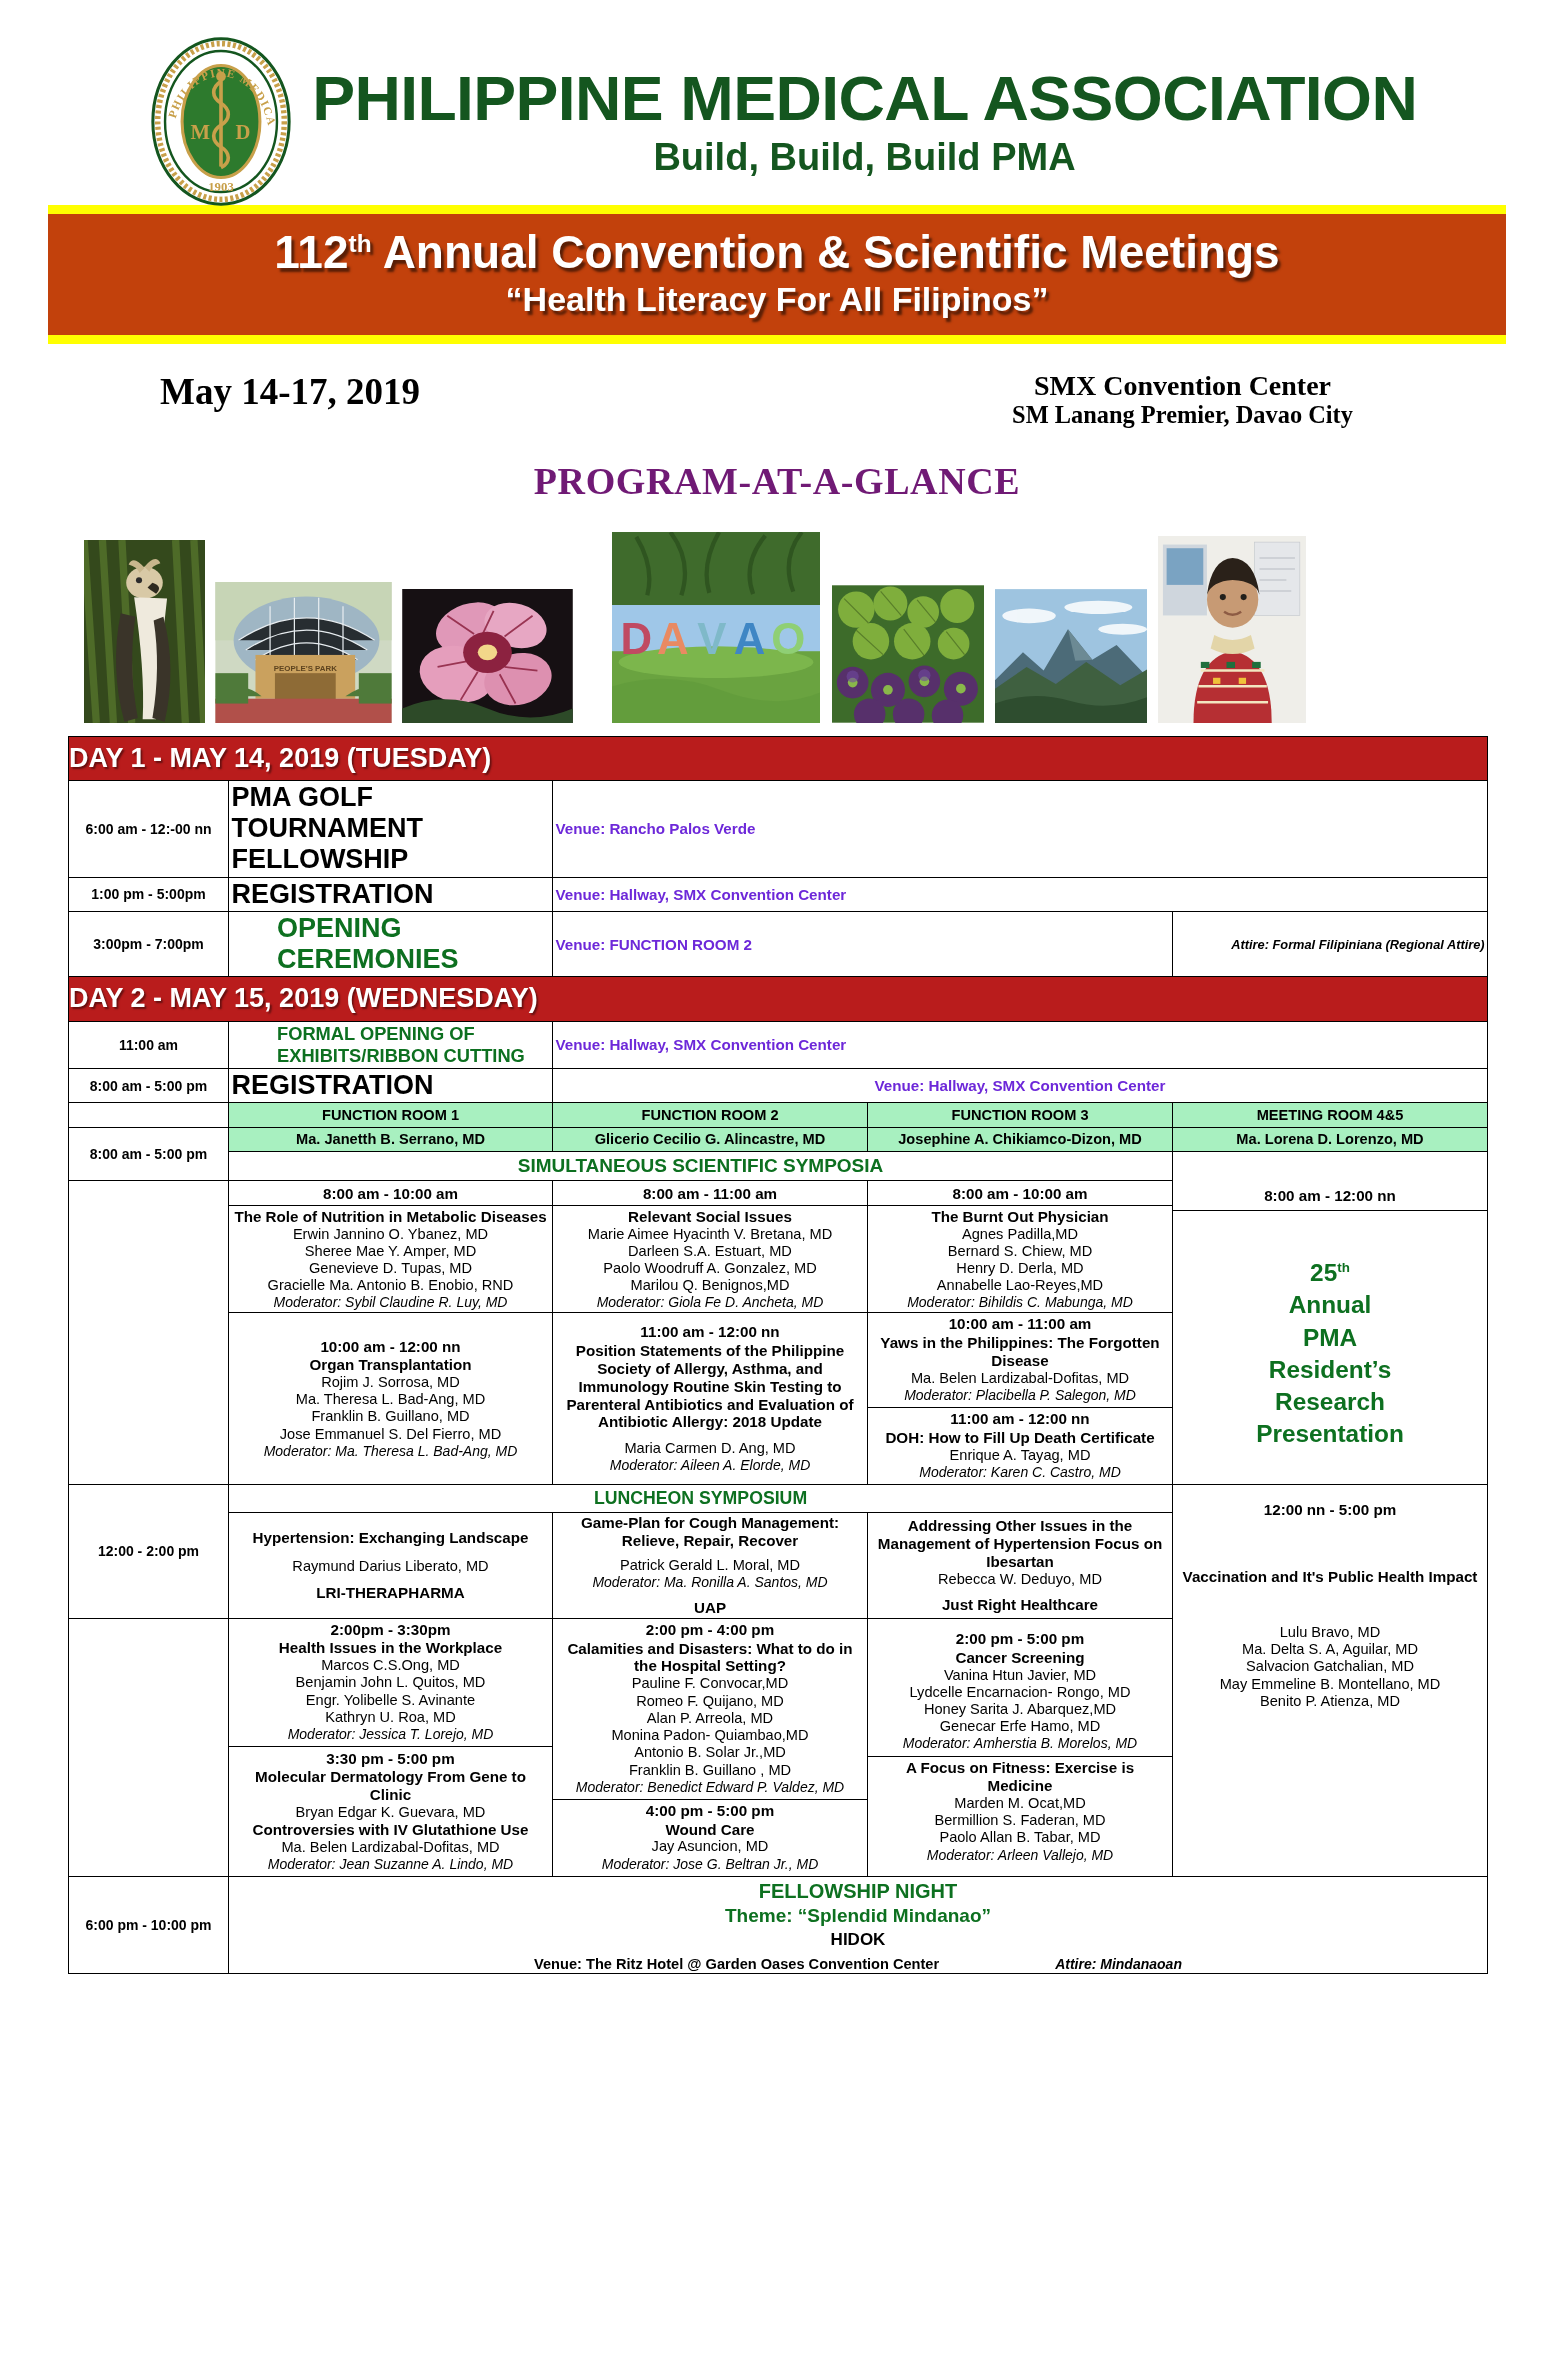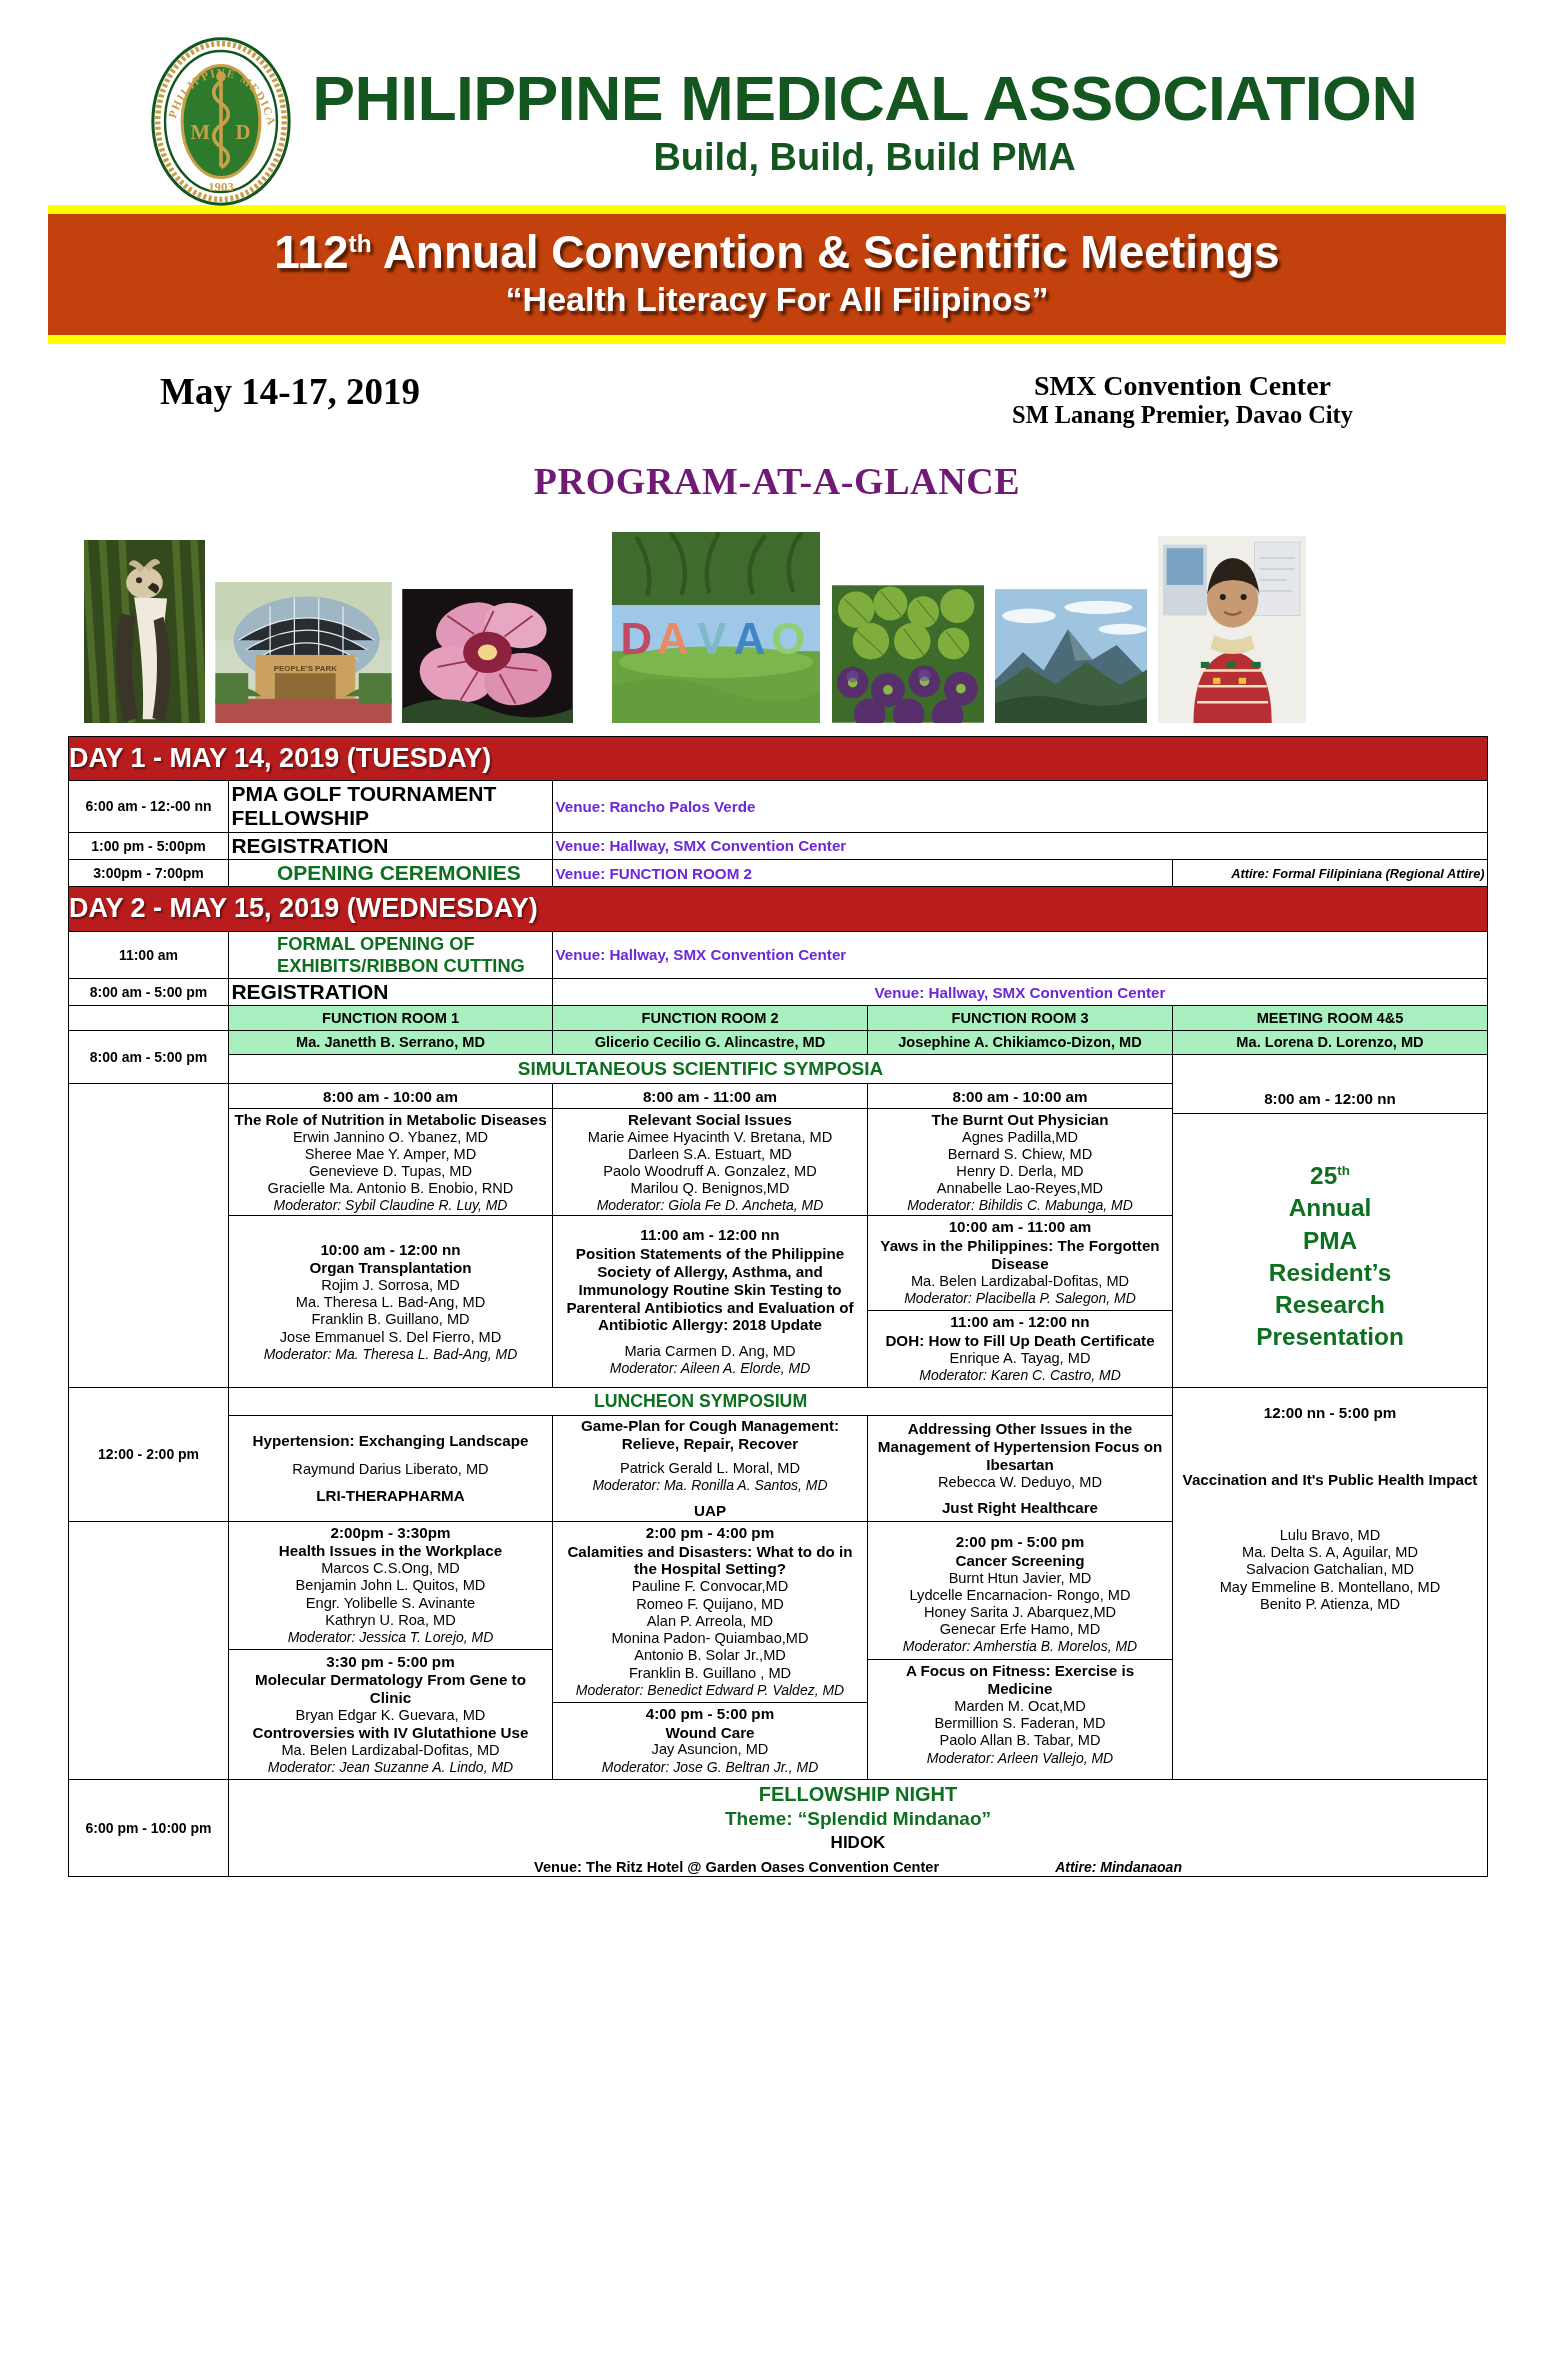--- a/index.html
+++ b/index.html
@@ -74,21 +74,21 @@
     width:1418px;
     font-family:"Liberation Sans", sans-serif;
   }
   .sched td{border:1.2px solid #000;vertical-align:middle;padding:1.2px 2.4px;}
   .dayhdr td{
     background:#b91c1c;color:#ffffff;
     font-size:27px;font-weight:bold;padding:5.5px 0 6.7px 0;
     text-shadow:1.8px 1.8px 1.8px rgba(0,0,0,.45);
   }
   .tcol{width:160px;text-align:center;font-size:14px;font-weight:bold;}
-  .evt{font-size:21px;font-weight:bold;color:#000;padding-left:6.1px;}
+  .evt{font-size:27px;font-weight:bold;color:#000;padding-left:6.1px;}
   .evt.green{color:#0d7020;padding-left:48px;}
   .venue{font-size:15.2px;font-weight:bold;color:#6d28d9;}
   .attire{font-size:12.8px;font-style:italic;font-weight:bold;text-align:right;padding-right:8.5px;}
   .roomhdr{background:#a8f0c0;text-align:center;font-size:14.6px;font-weight:bold;height:21px;}
   .chair{background:#a8f0c0;text-align:center;font-size:14.6px;font-weight:bold;height:21px;}
   .simul{text-align:center;color:#0d7020;font-size:19px;font-weight:bold;height:25.6px;}
   .slot{text-align:center;font-size:15.2px;font-weight:bold;height:22px;}
   .cell{vertical-align:top;padding:2.4px 3.7px;}
   .cell .ttl{font-size:15.2px;font-weight:bold;text-align:center;line-height:1.18;}
   .cell .spk{font-size:14.6px;text-align:center;line-height:1.18;}
@@ -531,21 +531,21 @@
           <div class="tm">4:00 pm - 5:00 pm</div>
           <div class="ttl">Wound Care</div>
           <div class="spk">Jay Asuncion, MD</div>
           <div class="mod">Moderator: Jose G. Beltran Jr., MD</div>
         </div>
       </td>
       <td class="cell" style="padding:0">
         <div style="border-bottom:1.2px solid #000;padding:2.4px 3.7px 3.7px 3.7px">
           <div class="tm">2:00 pm - 5:00 pm</div>
           <div class="ttl">Cancer Screening</div>
-          <div class="spk">Burnt  Htun Javier, MD</div>
+          <div class="spk">Vanina  Htun Javier, MD</div>
           <div class="spk">Lydcelle Encarnacion- Rongo, MD</div>
           <div class="spk">Honey  Sarita J. Abarquez,MD</div>
           <div class="spk">Genecar Erfe Hamo, MD</div>
           <div class="mod">Moderator: Amherstia B. Morelos, MD</div>
         </div>
         <div style="padding:2.4px 3.7px 3.7px 3.7px">
           <div class="ttl">A Focus on Fitness: Exercise is Medicine</div>
           <div class="spk">Marden M. Ocat,MD</div>
           <div class="spk">Bermillion S. Faderan, MD</div>
           <div class="spk">Paolo Allan B. Tabar, MD</div>

